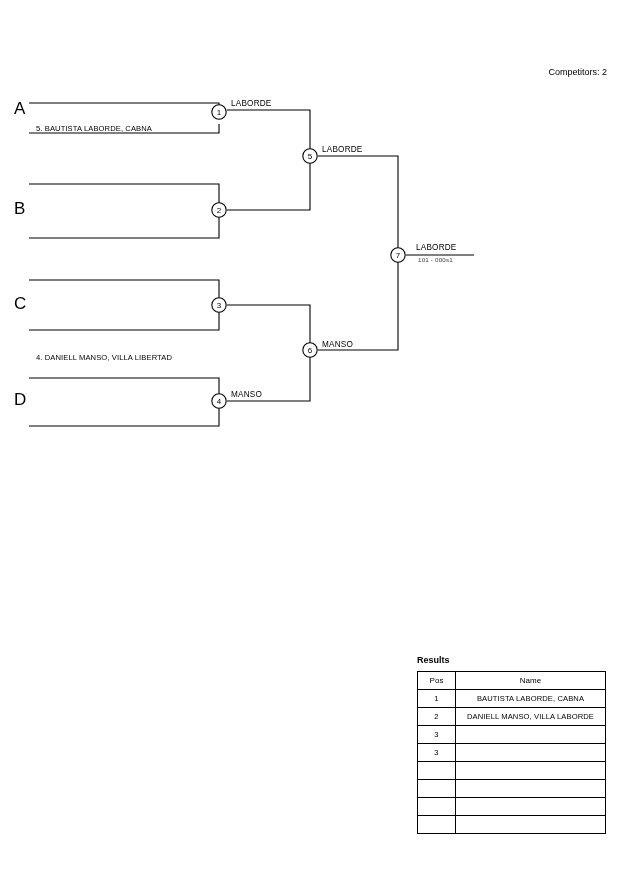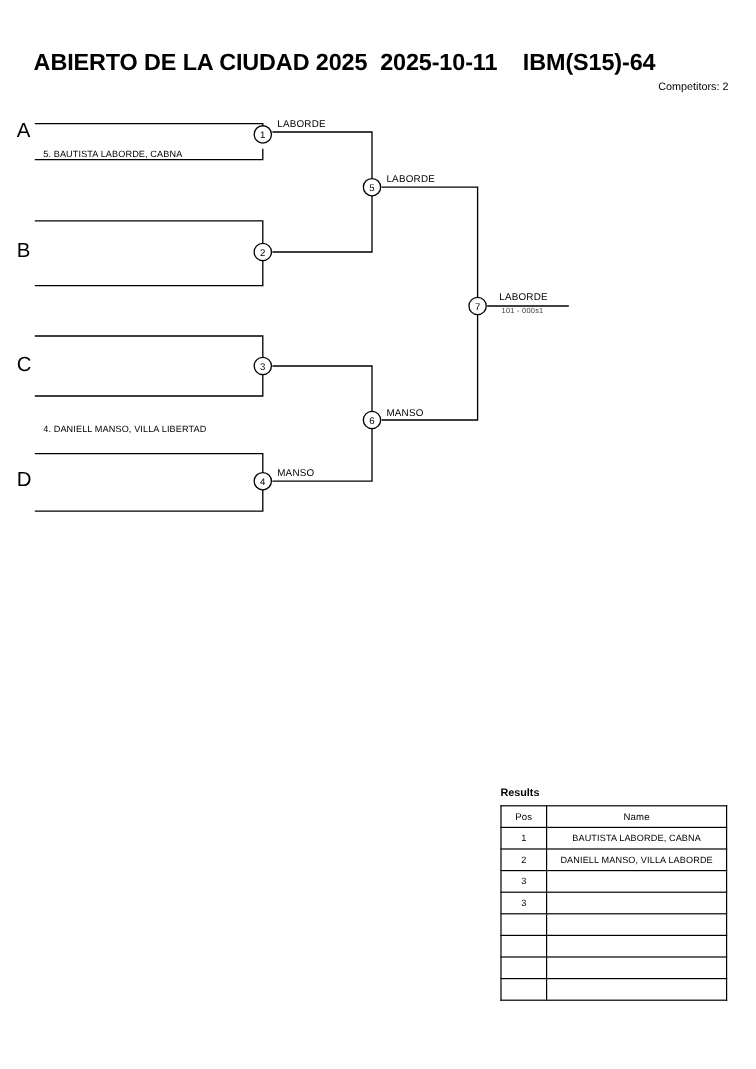--- a/index.html
+++ b/index.html
@@ -144,21 +144,20 @@
   table.results-table td.name-cell {
     text-align: center;
     margin-top: 39px;
   }
 </style>
 </head>
 <body>
 
 <div id="page">
 
-  <div class="hdr-title">ABIERTO DE LA CIUDAD 2025  2025-10-11    IBM(S15)-64</div>
 
   <div class="hdr-competitors">Competitors: 2</div>
 
   <svg id="bracket-svg" viewBox="0 0 630 660">
 
     <path class="brk-line" d="M 29 103 L 219 103 L 219 112"></path>
     <path class="brk-line" d="M 29 133 L 219 133 L 219 124"></path>
 
     <path class="brk-line" d="M 29 184 L 219 184 L 219 203"></path>
     <path class="brk-line" d="M 29 238 L 219 238 L 219 217"></path>

